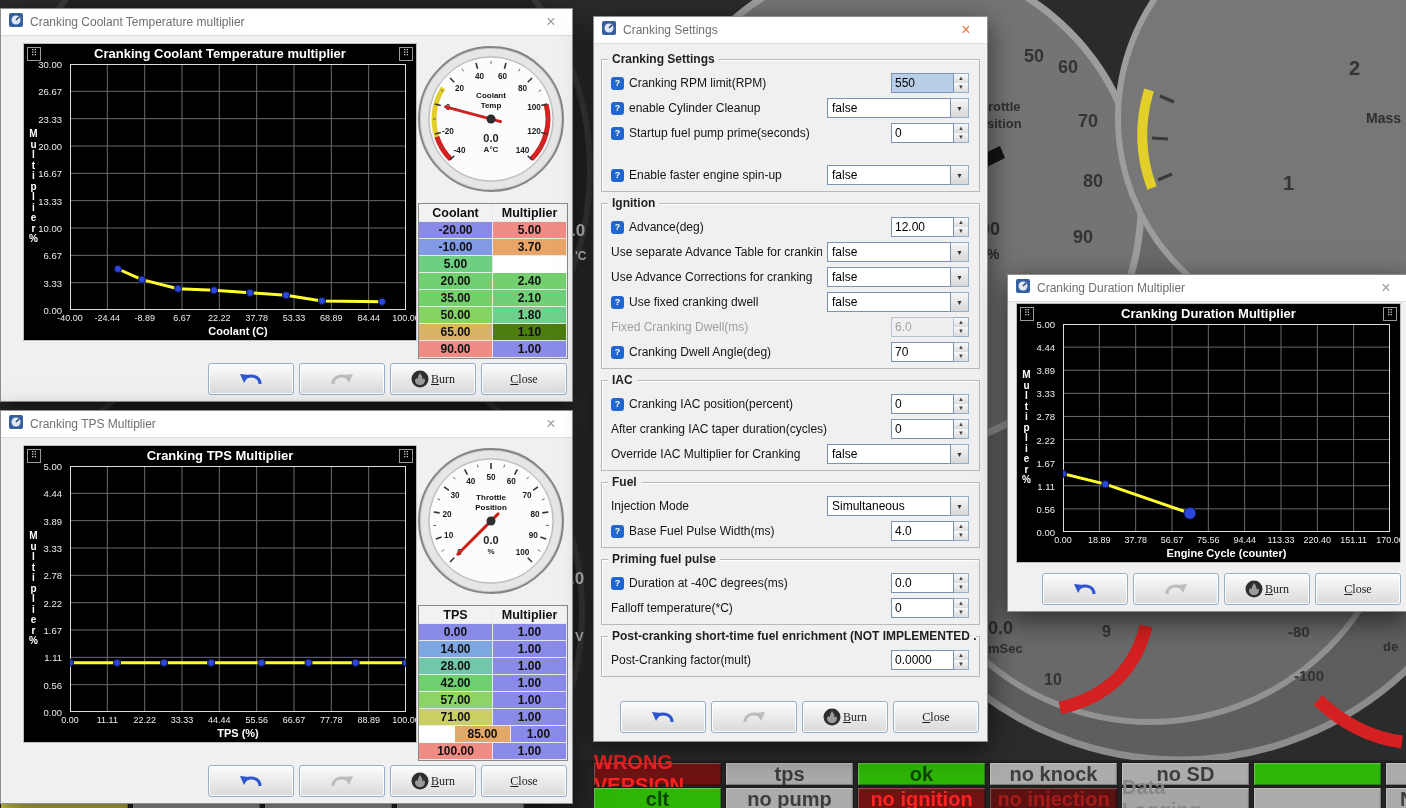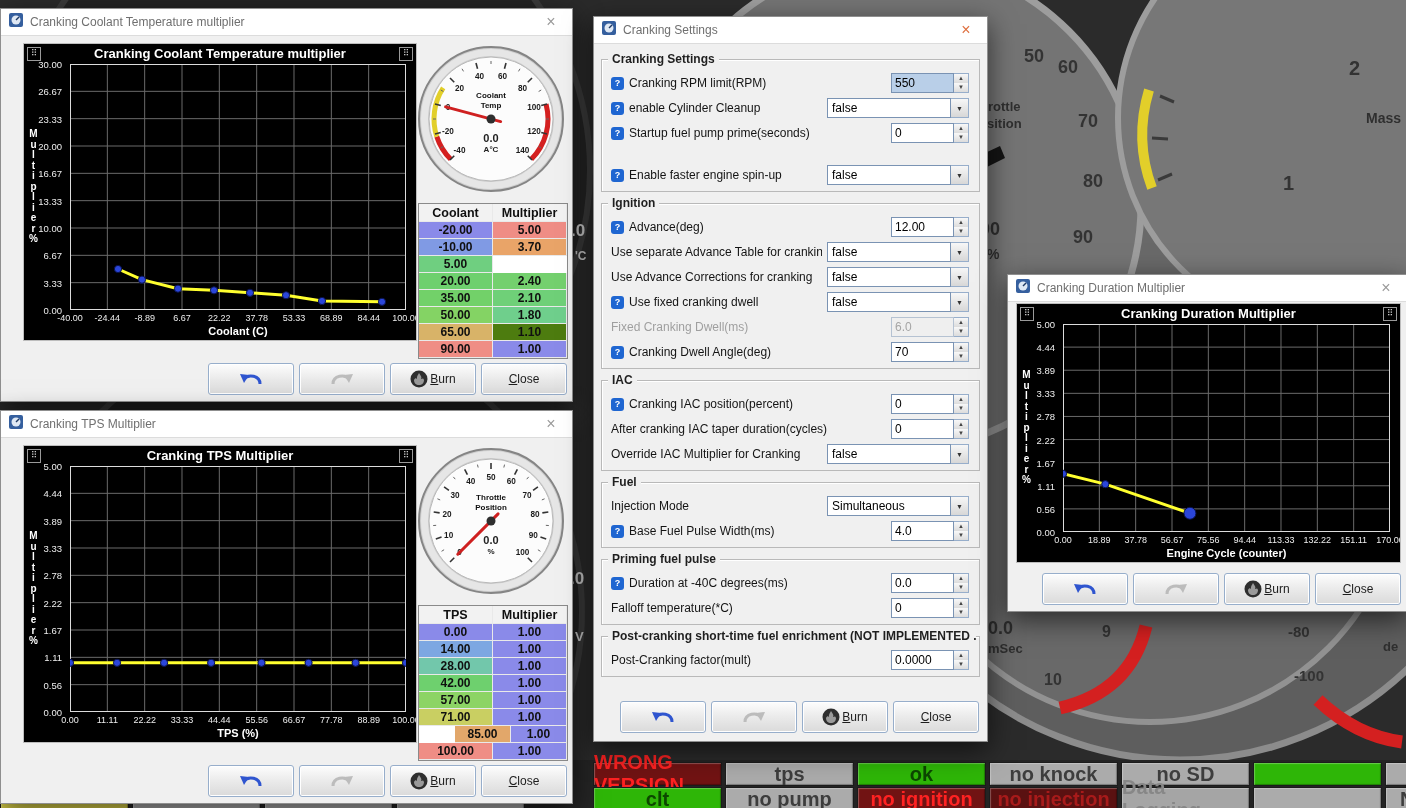--- a/index.html
+++ b/index.html
@@ -52,21 +52,21 @@
   .vtable{position:absolute;border:1px solid #8a8a8a;background:#fff;z-index:2}
   .vt-row{display:flex;height:17px}
   .vt-row.vt-head{height:18px}
   .vt-cell{flex:1;display:flex;align-items:center;justify-content:center;font-size:12px;
            font-weight:bold;color:#101010;border-right:1px solid #e9e9e9;border-bottom:1px solid #e9e9e9}
   .vt-hcell{background:#f2f2f2;font-weight:bold;font-size:12.5px}
 
   
   .btn-row{position:absolute;display:flex;gap:5px;z-index:3}
   .btn{height:32px;min-width:86px;display:flex;align-items:center;justify-content:center;gap:2px;
-       font-family:Liberation Sans, sans-serif;font-size:12px;color:#1d1d1d;border:1px solid #97aecb;border-radius:3px;
+       font-family:Liberation Serif, serif;font-size:12px;color:#1d1d1d;border:1px solid #97aecb;border-radius:3px;
        background:linear-gradient(#fdfdfd,#ececec 45%,#dadada);box-shadow:inset 0 0 0 1px #fff}
   .bl{display:inline-block}
   .bl::first-letter{text-decoration:underline}
 
   
   .form{position:absolute;left:0;right:0;top:27px;bottom:50px;overflow:hidden}
   .group{position:relative;border:1px solid #b9b9b9;margin:11px 7px 0;padding:10px 2px 3px;
          box-shadow:inset 1px 1px 0 #fff}
   .group:first-child{margin-top:15px}
   .gtitle{position:absolute;top:-8px;left:6px;background:#f0f0f0;padding:0 4px;font-size:12px;
@@ -804,21 +804,21 @@
       <div class="ch-yl" style="top: 176.778px; width: 38px;">1.11</div>
       <div class="ch-yl" style="top: 199.889px; width: 38px;">0.56</div>
       <div class="ch-yl" style="top: 223px; width: 38px;">0.00</div>
       <div class="ch-xl" style="left: 24px; top: 231px;">0.00</div>
       <div class="ch-xl" style="left: 60.3355px; top: 231px;">18.89</div>
       <div class="ch-xl" style="left: 96.6709px; top: 231px;">37.78</div>
       <div class="ch-xl" style="left: 133.006px; top: 231px;">56.67</div>
       <div class="ch-xl" style="left: 169.342px; top: 231px;">75.56</div>
       <div class="ch-xl" style="left: 205.658px; top: 231px;">94.44</div>
       <div class="ch-xl" style="left: 241.994px; top: 231px;">113.33</div>
-      <div class="ch-xl" style="left: 278.329px; top: 231px;">132.22</div>
+      <div class="ch-xl" style="left: 278.329px; top: 231px;">220.40</div>
       <div class="ch-xl" style="left: 314.665px; top: 231px;">151.11</div>
       <div class="ch-xl" style="left: 351px; top: 231px;">170.00</div>
       <div class="ch-xt" style="left: 46px; width: 327px; top: 243px;">Engine Cycle (counter)</div>
       <div class="ch-ylet" style="top: 20px; height: 208px;">
         <div>M</div>
         <div>u</div>
         <div>l</div>
         <div>t</div>
         <div>i</div>
         <div>p</div>

